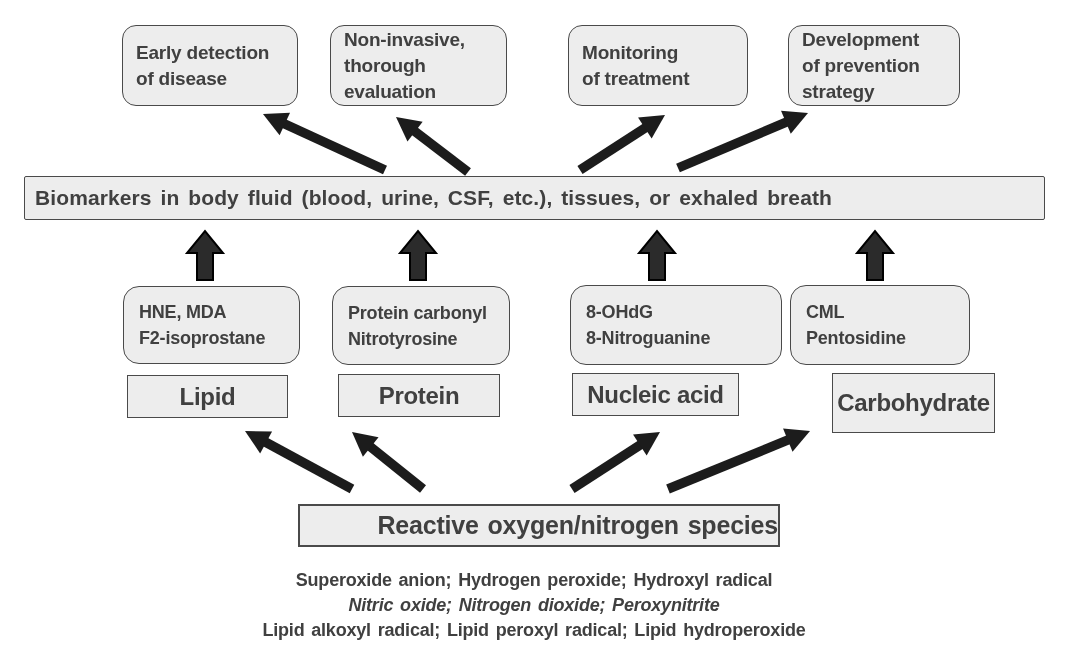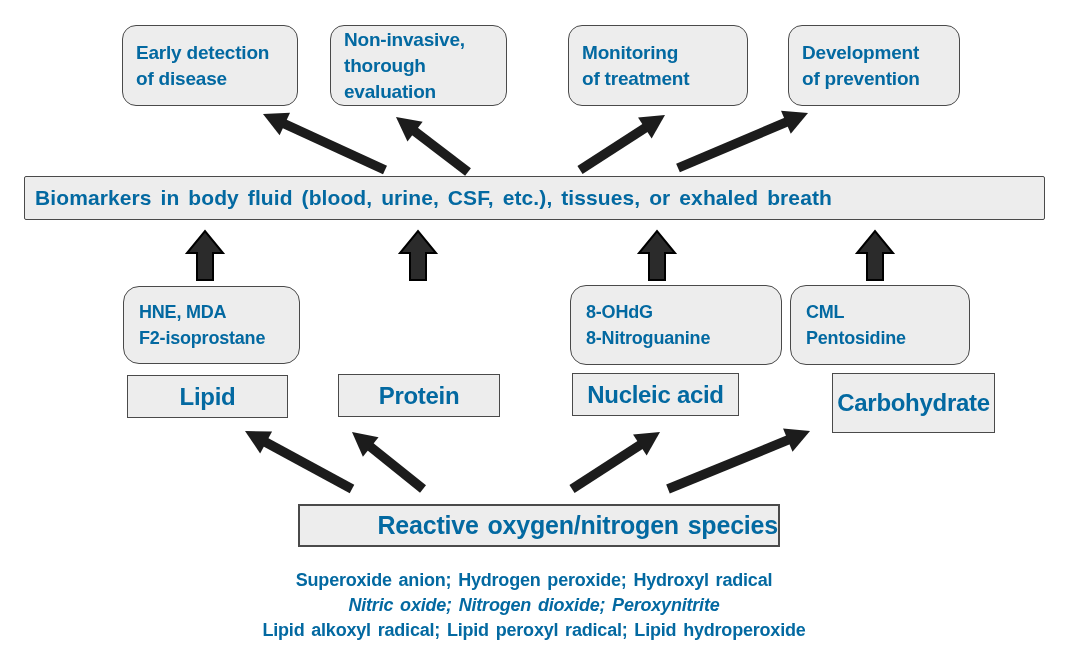--- a/index.html
+++ b/index.html
@@ -1,21 +1,21 @@
 <!DOCTYPE html>
 <html><head>
 <meta charset="utf-8">
 <style>
   html,body{margin:0;padding:0;background:#ffffff;}
   .canvas{
     position:relative;
     width:1068px;height:661px;
     background:#ffffff;
     font-family:"Liberation Sans","DejaVu Sans",sans-serif;
-    color:#0369a1;
+    color:#404040;
     overflow:hidden;
   }
   #arrows{position:absolute;left:0;top:0;z-index:1;}
   .box{
     position:absolute;
     box-sizing:border-box;
     background:#ededed;
     border:1.7px solid #4a4a4a;
     z-index:2;
     display:flex;
@@ -126,29 +126,34 @@
     <div>thorough</div>
     <div>evaluation</div>
   </div>
   <div class="box topbox" style="left:568px;top:25px;width:180px;height:81px;">
     <div>Monitoring</div>
     <div>of treatment</div>
   </div>
   <div class="box topbox" style="left:788px;top:25px;width:172px;height:81px;">
     <div>Development</div>
     <div>of prevention</div>
+    <div>strategy</div>
   </div>
 
   <div class="box barbox" style="left:24px;top:176px;width:1021px;height:44px;">
     <div>Biomarkers in body fluid (blood, urine, CSF, etc.), tissues, or exhaled breath</div>
   </div>
 
   <div class="box midbox" style="left:123px;top:286px;width:177px;height:78px;">
     <div>HNE, MDA</div>
     <div>F2-isoprostane</div>
+  </div>
+  <div class="box midbox" style="left:332px;top:286px;width:178px;height:79px;">
+    <div>Protein carbonyl</div>
+    <div>Nitrotyrosine</div>
   </div>
   <div class="box midbox" style="left:570px;top:285px;width:212px;height:80px;">
     <div>8-OHdG</div>
     <div>8-Nitroguanine</div>
   </div>
   <div class="box midbox" style="left:790px;top:285px;width:180px;height:80px;">
     <div>CML</div>
     <div>Pentosidine</div>
   </div>
 

